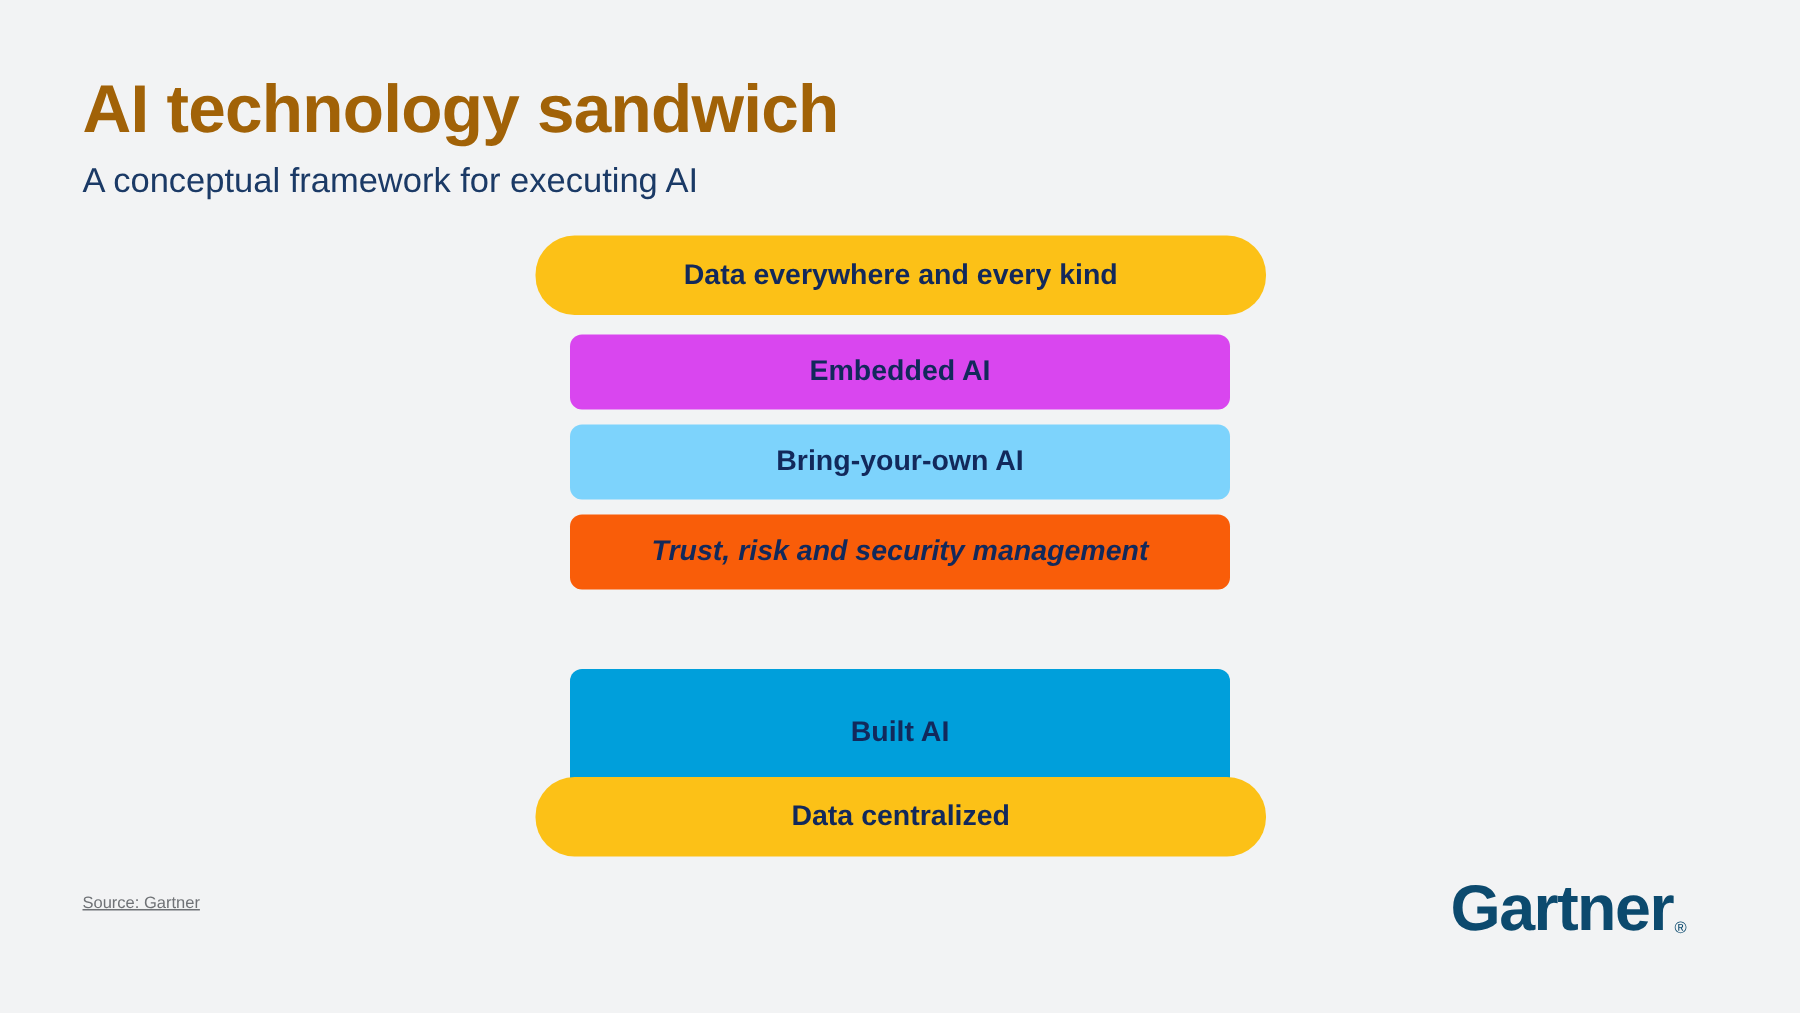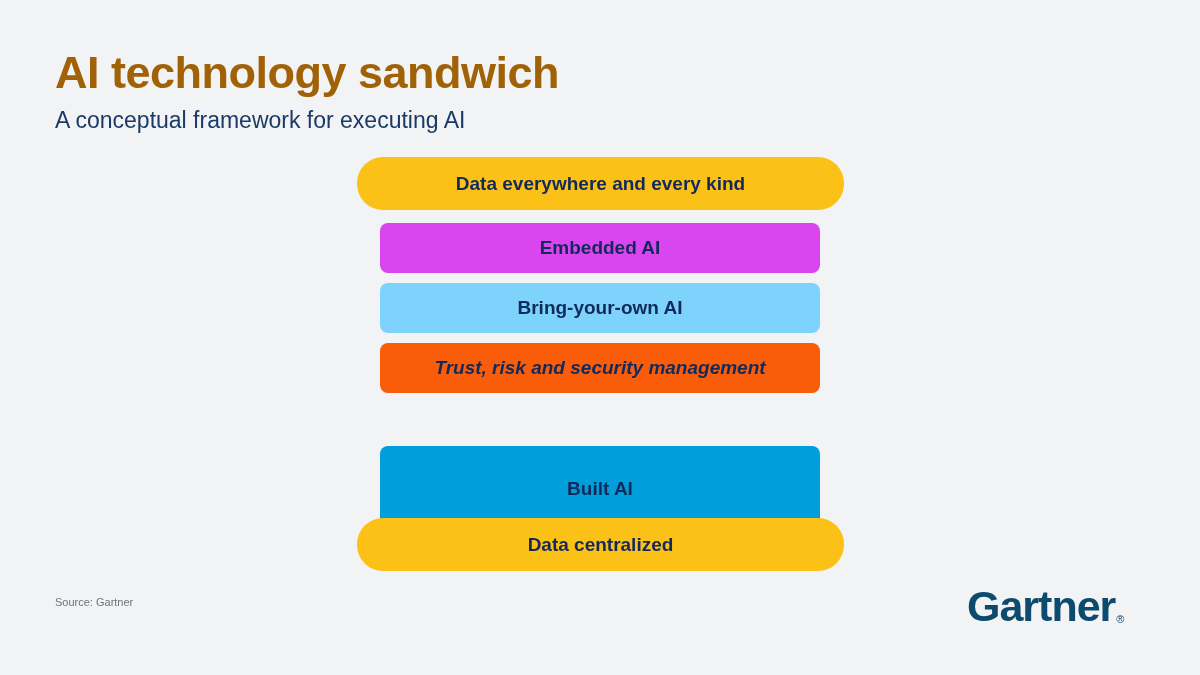--- a/index.html
+++ b/index.html
@@ -56,20 +56,21 @@
   .bar.layer-bottom { top: 361px; }
 
   
   .footer-notes {
     position: absolute;
     left: 55px;
     top: 595px;
     font-size: 11px;
     line-height: 15px;
     color: #6F7276;
+    text-decoration: underline;
   }
   .logo {
     position: absolute;
     left: 967px;
     top: 582px;
     font-size: 43px;
     font-weight: 700;
     letter-spacing: -1px;
     color: #0c4a6e;
     white-space: nowrap;

